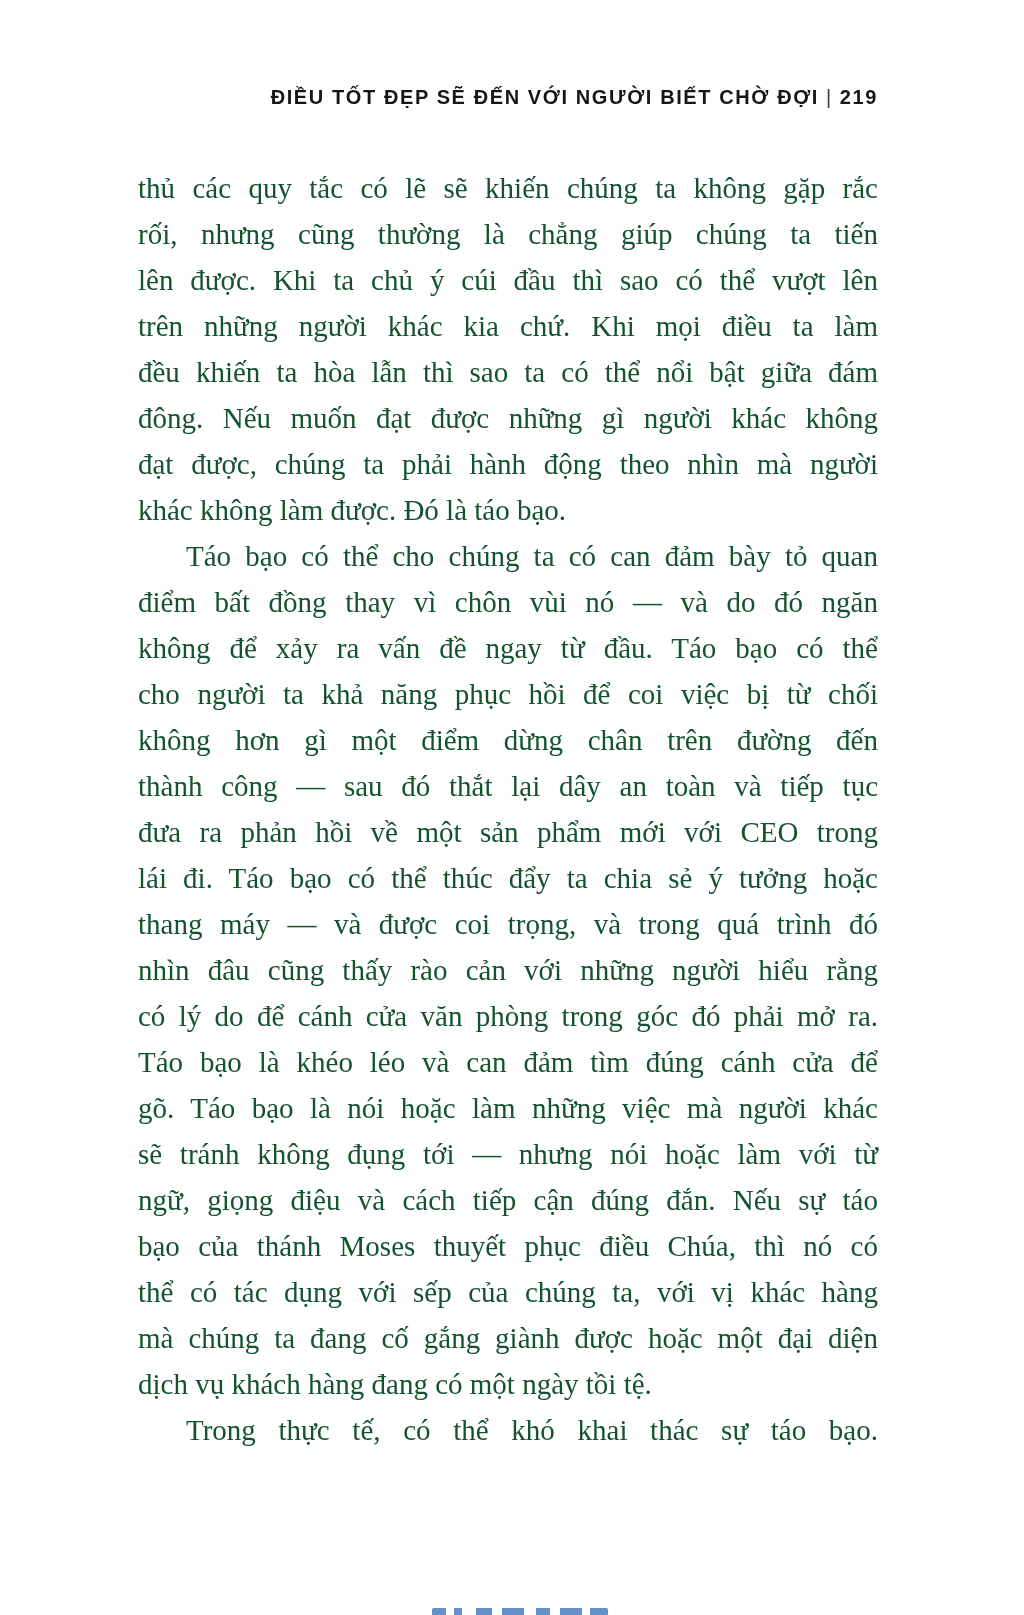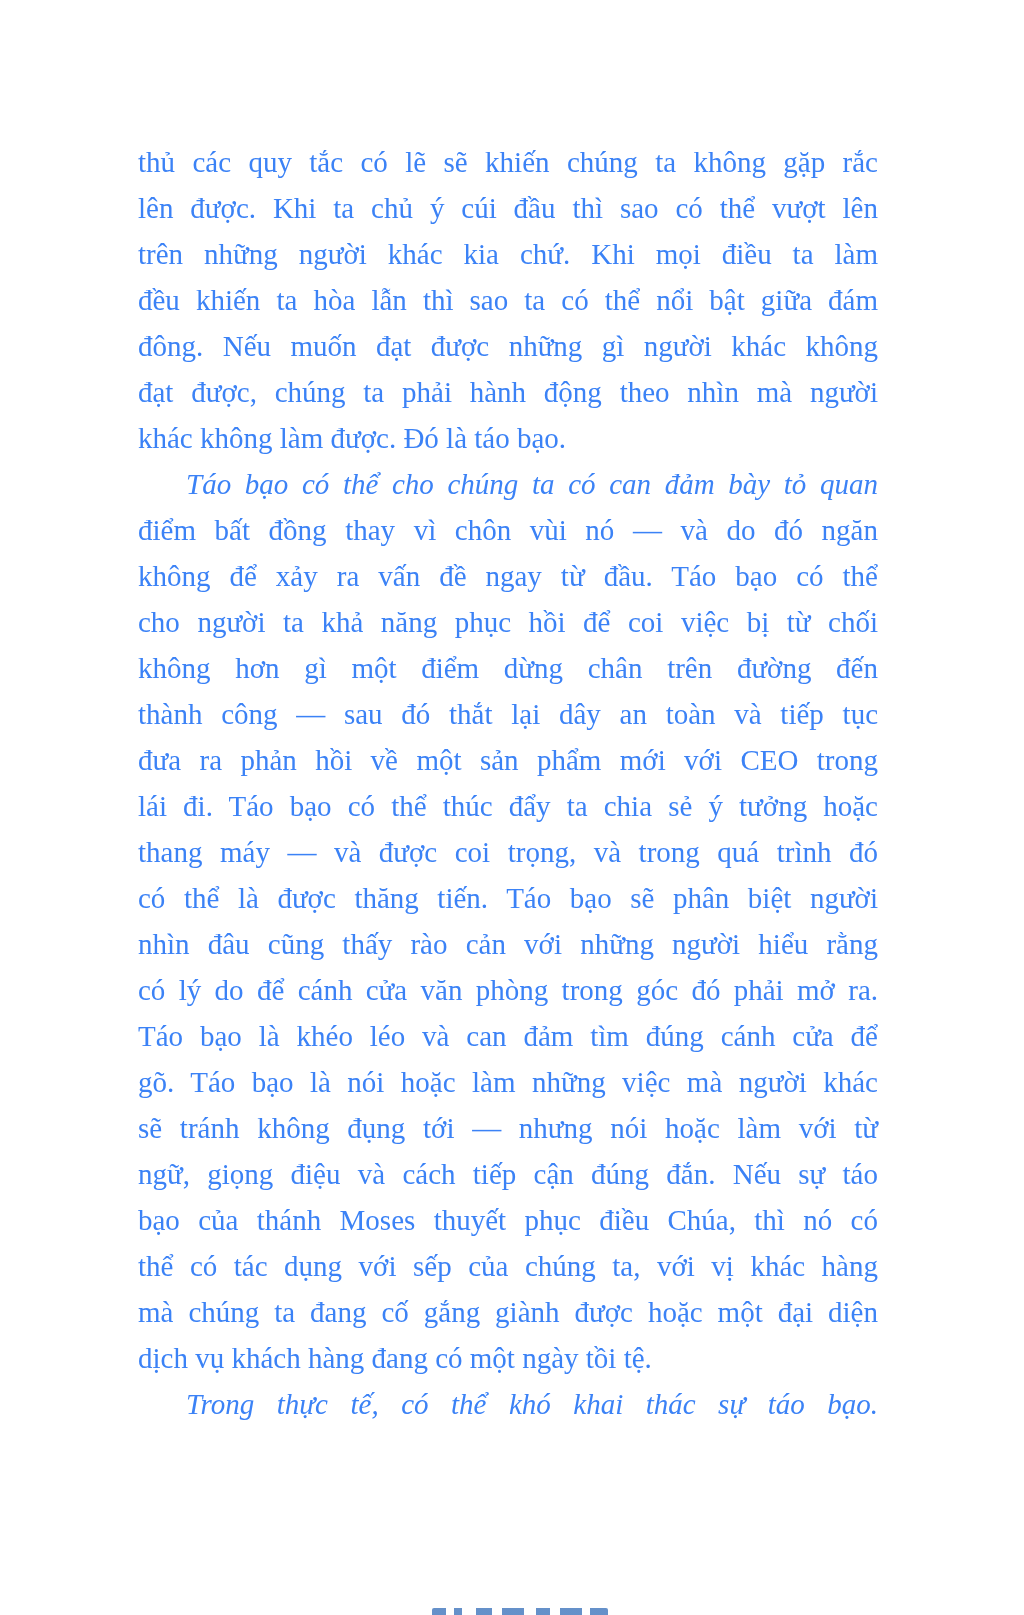--- a/index.html
+++ b/index.html
@@ -41,25 +41,24 @@
     margin: 0;
     padding: 0;
   }
   .line {
     font-size: 29px;
     line-height: 46px;
     height: 46px;
     white-space: normal;
     text-align: justify;
     text-align-last: justify;
-    color: #3b82f6;
+    color: #14532d;
   }
   .line.indent {
     padding-left: 48px;
-    font-style: italic;
   }
   .line.last {
     text-align-last: left;
   }
   
   .bottom-artifact {
     position: absolute;
     bottom: 0;
     left: 432px;
     width: 176px;
@@ -75,42 +74,45 @@
         #4a7dc0 128px 150px, transparent 150px 158px,
         #4a7dc0 158px 176px);
     border-radius: 2px 2px 0 0;
   }
 </style>
 </head>
 <body>
 
 <div class="page">
 
+  <div class="running-header">
+    <span>ĐIỀU TỐT ĐẸP SẼ ĐẾN VỚI NGƯỜI BIẾT CHỜ ĐỢI</span><span class="sep">|</span><span>219</span>
+  </div>
 
   <div class="page-body">
       <div class="para">
         <div class="line">thủ các quy tắc có lẽ sẽ khiến chúng ta không gặp rắc</div>
+        <div class="line">rối, nhưng cũng thường là chẳng giúp chúng ta tiến</div>
         <div class="line">lên được. Khi ta chủ ý cúi đầu thì sao có thể vượt lên</div>
         <div class="line">trên những người khác kia chứ. Khi mọi điều ta làm</div>
         <div class="line">đều khiến ta hòa lẫn thì sao ta có thể nổi bật giữa đám</div>
         <div class="line">đông. Nếu muốn đạt được những gì người khác không</div>
         <div class="line">đạt được, chúng ta phải hành động theo nhìn mà người</div>
         <div class="line last">khác không làm được. Đó là táo bạo.</div>
       </div>
       <div class="para">
         <div class="line indent">Táo bạo có thể cho chúng ta có can đảm bày tỏ quan</div>
         <div class="line">điểm bất đồng thay vì chôn vùi nó — và do đó ngăn</div>
         <div class="line">không để xảy ra vấn đề ngay từ đầu. Táo bạo có thể</div>
         <div class="line">cho người ta khả năng phục hồi để coi việc bị từ chối</div>
         <div class="line">không hơn gì một điểm dừng chân trên đường đến</div>
         <div class="line">thành công — sau đó thắt lại dây an toàn và tiếp tục</div>
         <div class="line">đưa ra phản hồi về một sản phẩm mới với CEO trong</div>
         <div class="line">lái đi. Táo bạo có thể thúc đẩy ta chia sẻ ý tưởng hoặc</div>
         <div class="line">thang máy — và được coi trọng, và trong quá trình đó</div>
-        <div class="line">có thể là được thăng tiến. Táo bạo sẽ phân biệt người</div>
         <div class="line">nhìn đâu cũng thấy rào cản với những người hiểu rằng</div>
         <div class="line">có lý do để cánh cửa văn phòng trong góc đó phải mở ra.</div>
         <div class="line">Táo bạo là khéo léo và can đảm tìm đúng cánh cửa để</div>
         <div class="line">gõ. Táo bạo là nói hoặc làm những việc mà người khác</div>
         <div class="line">sẽ tránh không đụng tới — nhưng nói hoặc làm với từ</div>
         <div class="line">ngữ, giọng điệu và cách tiếp cận đúng đắn. Nếu sự táo</div>
         <div class="line">bạo của thánh Moses thuyết phục điều Chúa, thì nó có</div>
         <div class="line">thể có tác dụng với sếp của chúng ta, với vị khác hàng</div>
         <div class="line">mà chúng ta đang cố gắng giành được hoặc một đại diện</div>
         <div class="line last">dịch vụ khách hàng đang có một ngày tồi tệ.</div>

